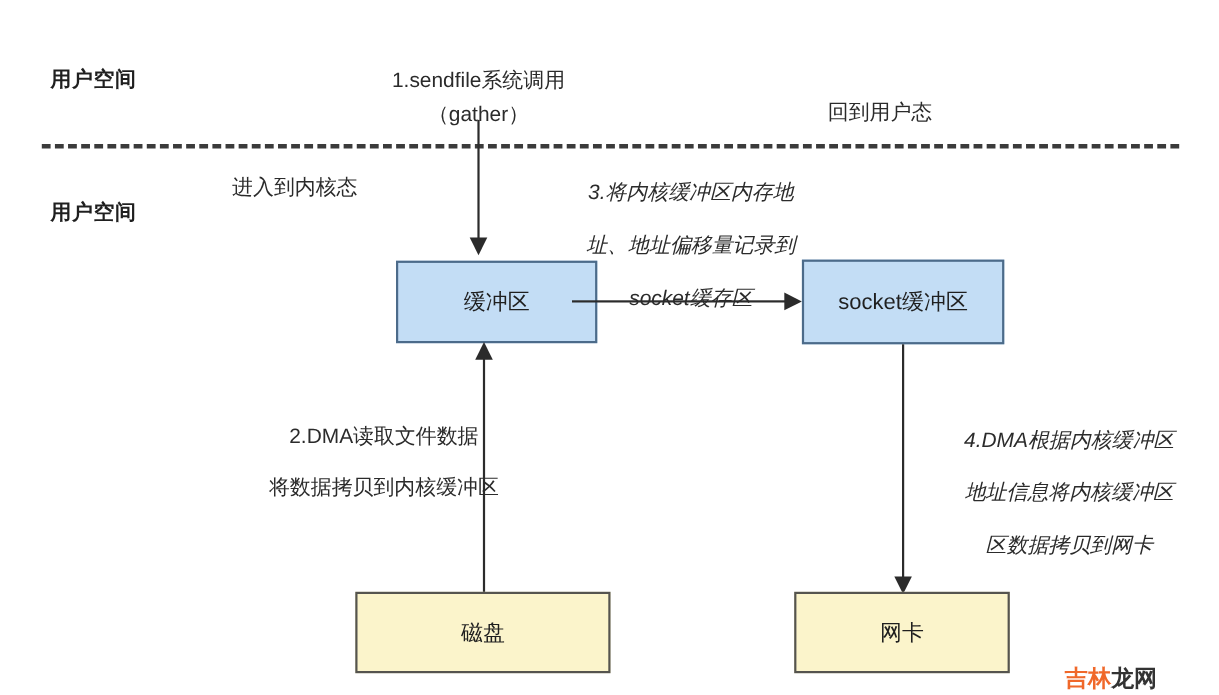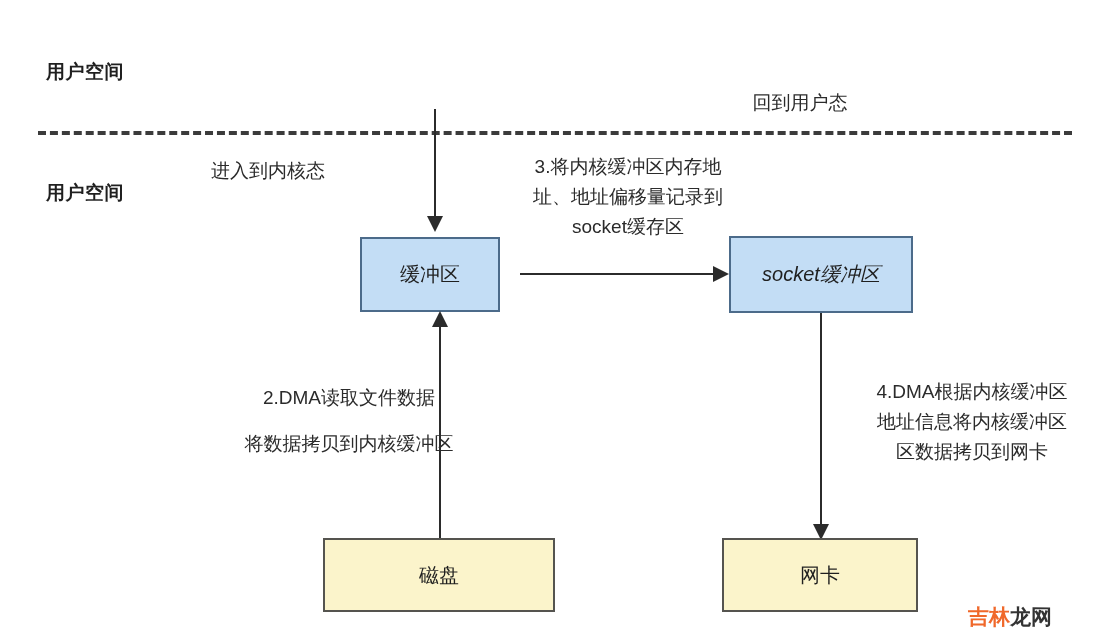--- a/index.html
+++ b/index.html
@@ -36,21 +36,21 @@
   }
 
   
   .note {
     font-size: 19px;
     color: #2b2b2b;
     text-align: center;
     line-height: 31px;
     white-space: pre-line;
   }
-  .note-wide { line-height: 30px; }
+  .note-wide { line-height: 48px; font-style: italic; }
 
   
   .box {
     box-sizing: border-box;
     border: 2px solid #4a4a4a;
     display: flex;
     align-items: center;
     justify-content: center;
     font-size: 20px;
     color: #1f1f1f;
@@ -94,47 +94,49 @@
 <body>
 
 <div id="canvas">
 
   <div class="abs space-label" style="left:46px; top:59px;">用户空间</div>
 
   <div class="abs space-label" style="left:46px; top:180px;">用户空间</div>
 
   <div class="abs divider" style="left:38px; top:131px; width:1034px;"></div>
 
+  <div class="abs note" style="left:245px; top:58px; width:380px;">1.sendfile系统调用
+（gather）</div>
 
   <div class="abs note" style="left:148px; top:155px; width:240px;">进入到内核态</div>
 
   <div class="abs note" style="left:700px; top:87px; width:200px;">回到用户态</div>
 
   <div class="abs note note-wide" style="left:481px; top:152px; width:294px;">3.将内核缓冲区内存地
 址、地址偏移量记录到
 socket缓存区</div>
 
   <div class="abs note" style="left:163px; top:375px; width:372px; line-height:46px;">2.DMA读取文件数据
 将数据拷贝到内核缓冲区</div>
 
   <div class="abs note note-wide" style="left:845px; top:377px; width:254px;">4.DMA根据内核缓冲区
 地址信息将内核缓冲区
 区数据拷贝到网卡</div>
 
   <div class="abs vline" style="left:434px; top:109px; height:108px;"></div>
   <div class="abs arrow-down" style="left:427px; top:216px;"></div>
 
-  <div class="abs box box-blue" style="left:360px; top:237px; width:140px; height:75px;">
+  <div class="abs box box-blue" style="left:360px; top:237px; width:183px; height:75px;">
     <span>缓冲区</span>
   </div>
 
   <div class="abs hline" style="left:520px; top:273px; width:194px;"></div>
   <div class="abs arrow-right" style="left:713px; top:266px;"></div>
 
-  <div class="abs box box-blue" style="left:729px; top:236px; width:184px; height:77px;font-style:italic;">
+  <div class="abs box box-blue" style="left:729px; top:236px; width:184px; height:77px;">
     <span>socket缓冲区</span>
   </div>
 
   <div class="abs vline" style="left:439px; top:326px; height:213px;"></div>
   <div class="abs arrow-up" style="left:432px; top:311px;"></div>
 
   <div class="abs vline" style="left:820px; top:313px; height:213px;"></div>
   <div class="abs arrow-down" style="left:813px; top:524px;"></div>
 
   <div class="abs box box-yellow" style="left:722px; top:538px; width:196px; height:74px;">

